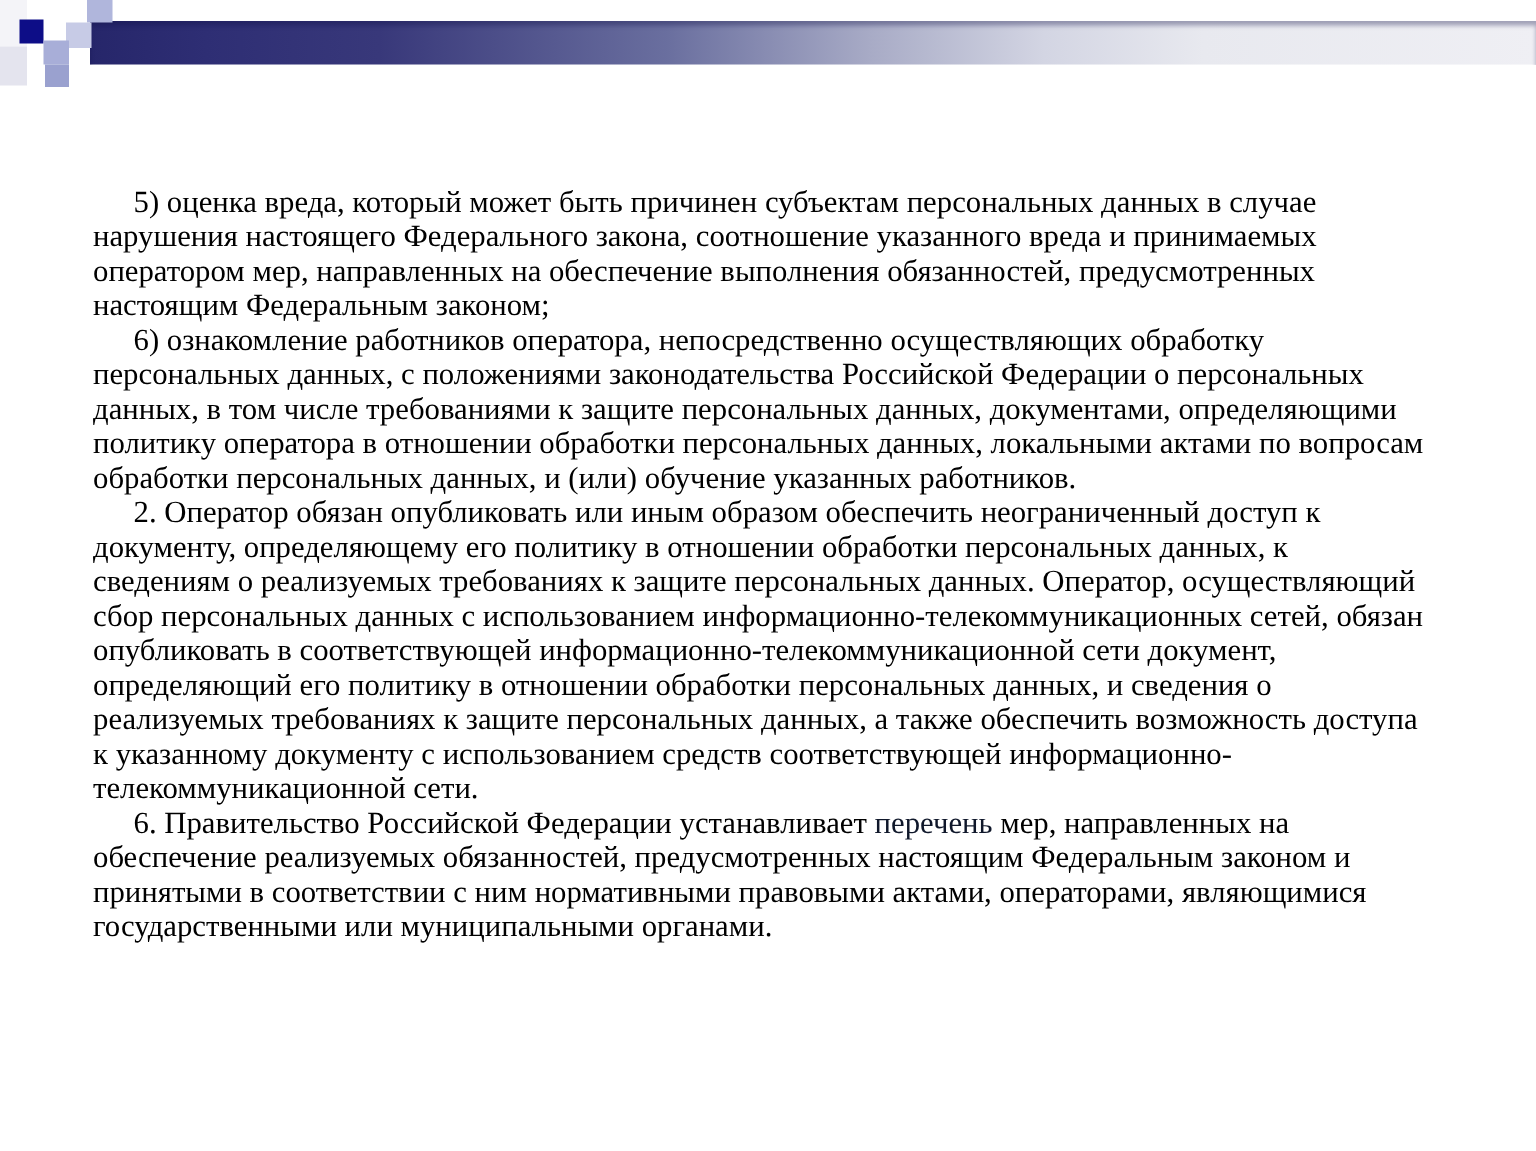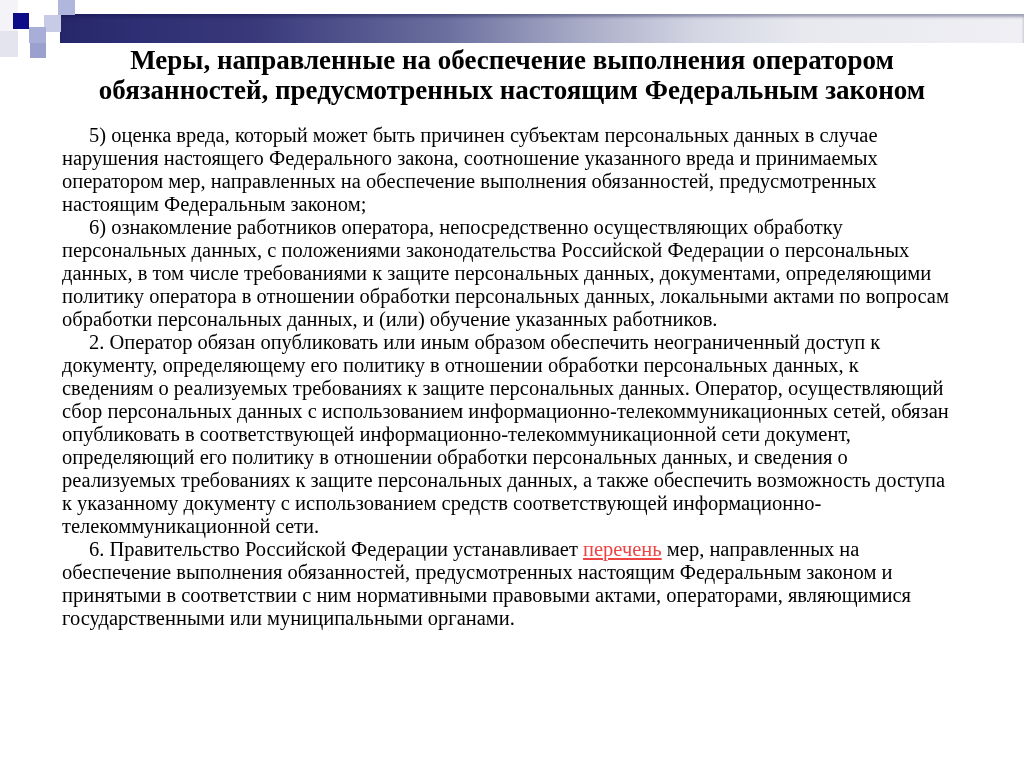--- a/index.html
+++ b/index.html
@@ -63,41 +63,39 @@
     font-size: 20.5px;
     line-height: 23px;
     text-align: left;
   }
   .content p {
     margin: 0;
     padding: 0;
     text-indent: 27px;
   }
   .doc-link {
-    color: #ef4444;
-    text-decoration: underline;
+    color: #0f172a;
     cursor: pointer;
   }
 </style>
 </head>
 <body>
 
 <div class="slide">
 
   <div class="topbar"></div>
   <div class="sq strip-top"></div>
   <div class="sq strip-bottom"></div>
   <div class="sq sq-top"></div>
   <div class="sq sq-light"></div>
   <div class="sq sq-dark"></div>
   <div class="sq sq-mid-a"></div>
   <div class="sq sq-mid-b"></div>
 
-  <div class="title">Меры, направленные на обеспечение выполнения оператором обязанностей, предусмотренных настоящим Федеральным законом</div>
 
   <div class="content">
     <p>5) оценка вреда, который может быть причинен субъектам персональных данных в случае нарушения настоящего Федерального закона, соотношение указанного вреда и принимаемых оператором мер, направленных на обеспечение выполнения обязанностей, предусмотренных настоящим Федеральным законом;</p>
     <p>6) ознакомление работников оператора, непосредственно осуществляющих обработку персональных данных, с положениями законодательства Российской Федерации о персональных данных, в том числе требованиями к защите персональных данных, документами, определяющими политику оператора в отношении обработки персональных данных, локальными актами по вопросам обработки персональных данных, и (или) обучение указанных работников.</p>
     <p>2. Оператор обязан опубликовать или иным образом обеспечить неограниченный доступ к документу, определяющему его политику в отношении обработки персональных данных, к сведениям о реализуемых требованиях к защите персональных данных. Оператор, осуществляющий сбор персональных данных с использованием информационно-телекоммуникационных сетей, обязан опубликовать в соответствующей информационно-телекоммуникационной сети документ, определяющий его политику в отношении обработки персональных данных, и сведения о реализуемых требованиях к защите персональных данных, а также обеспечить возможность доступа к указанному документу с использованием средств соответствующей информационно-телекоммуникационной сети.</p>
-    <p><span>6. Правительство Российской Федерации устанавливает </span><a class="doc-link">перечень</a><span> мер, направленных на обеспечение выполнения обязанностей, предусмотренных настоящим Федеральным законом и принятыми в соответствии с ним нормативными правовыми актами, операторами, являющимися государственными или муниципальными органами.</span></p>
+    <p><span>6. Правительство Российской Федерации устанавливает </span><a class="doc-link">перечень</a><span> мер, направленных на обеспечение реализуемых обязанностей, предусмотренных настоящим Федеральным законом и принятыми в соответствии с ним нормативными правовыми актами, операторами, являющимися государственными или муниципальными органами.</span></p>
   </div>
 
 </div>
 
 </body></html>

